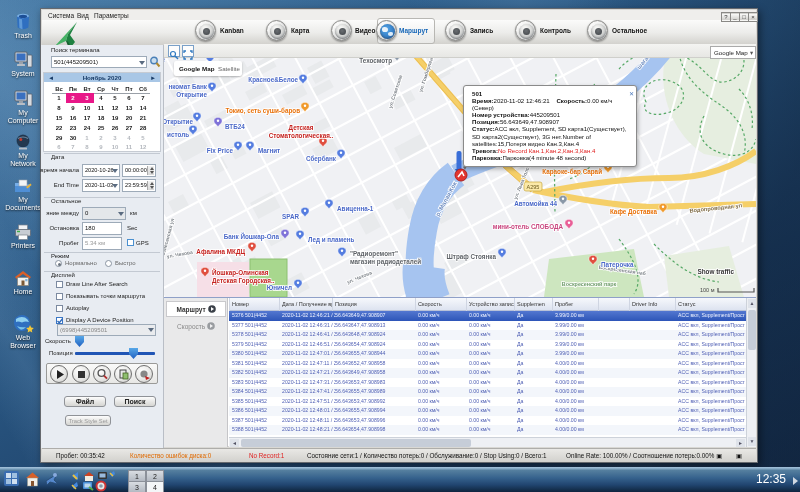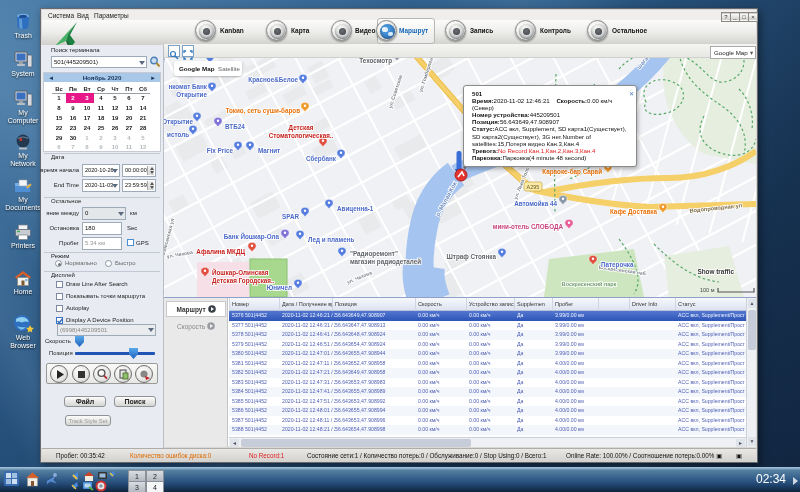--- a/index.html
+++ b/index.html
@@ -877,16 +877,16 @@
         <rect x="14.5" y="13.5" width="6" height="4" fill="#bcd8ee"></rect>
         <path d="M19 17 l4 3" stroke="#55aa44" stroke-width="2"></path>
     <circle cx="31" cy="16" r="4.5" fill="#e8e8e8" stroke="#cc3333" stroke-width="2"></circle>
         <circle cx="31" cy="16" r="1.8" fill="#8899aa"></circle>
   </svg>
   <div class="pgr" style="left:128px;top:2px">1</div>
   <div class="pgr" style="left:146px;top:2px">2</div>
   <div class="pgr" style="left:128px;top:13px">3</div>
   <div class="pgr" style="left:146px;top:13px;background:#f4f6f8">4</div>
   <div style="position:absolute;right:2px;top:9px;width:0;height:0;border-top:4px solid transparent;border-bottom:4px solid transparent;border-left:5px solid #cfd8e2"></div>
-<div id="clock">02:34</div>
+<div id="clock">12:35</div>
 </div>
 
 </div>
 
 </body></html>

